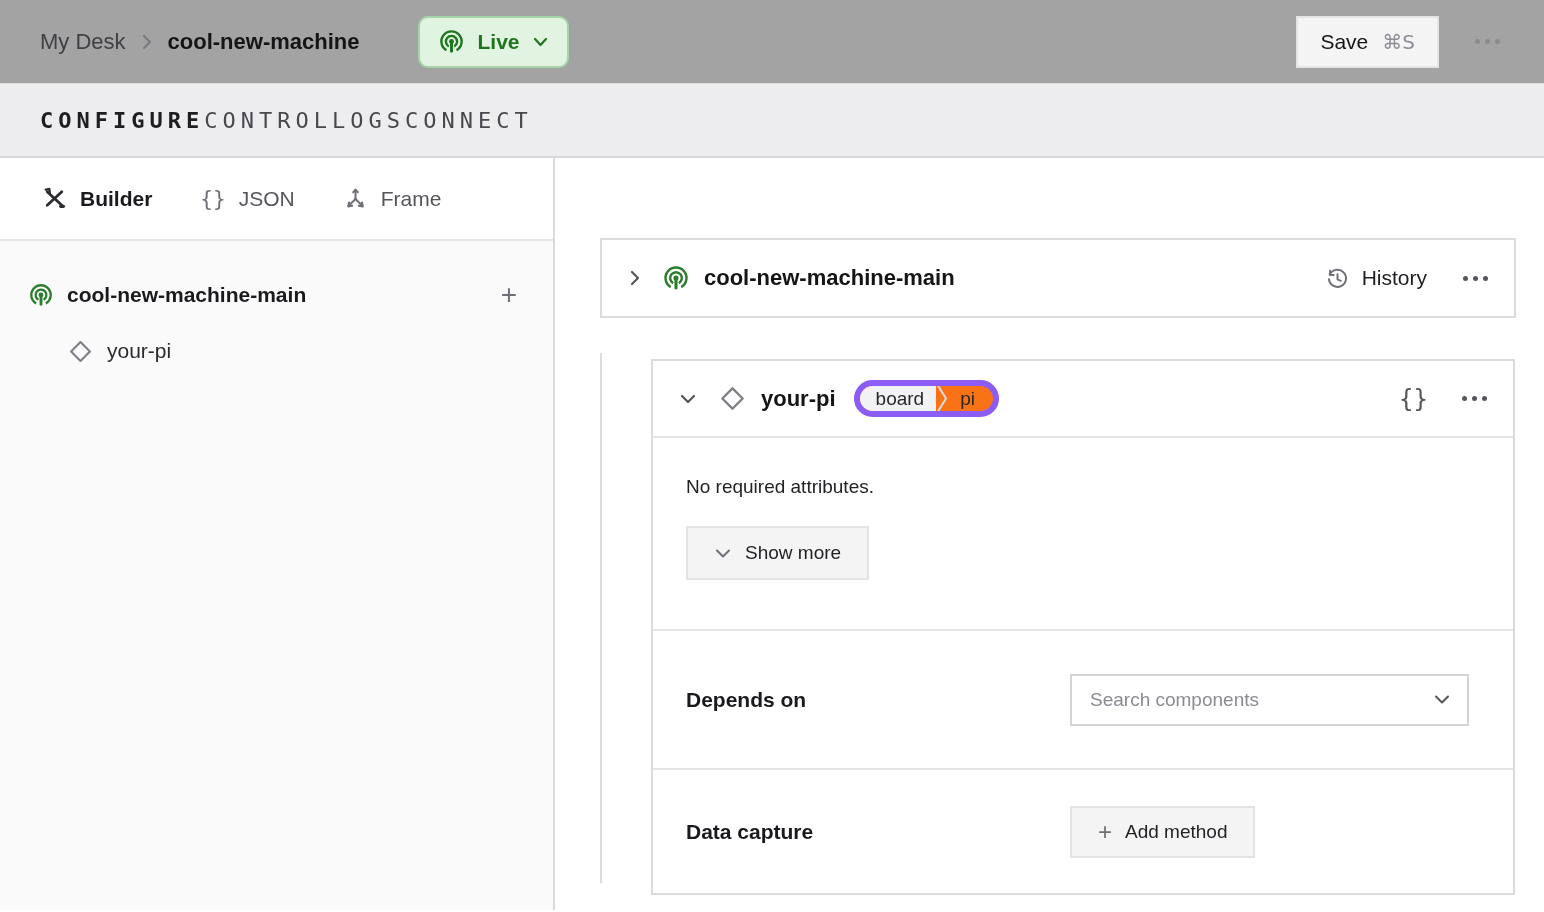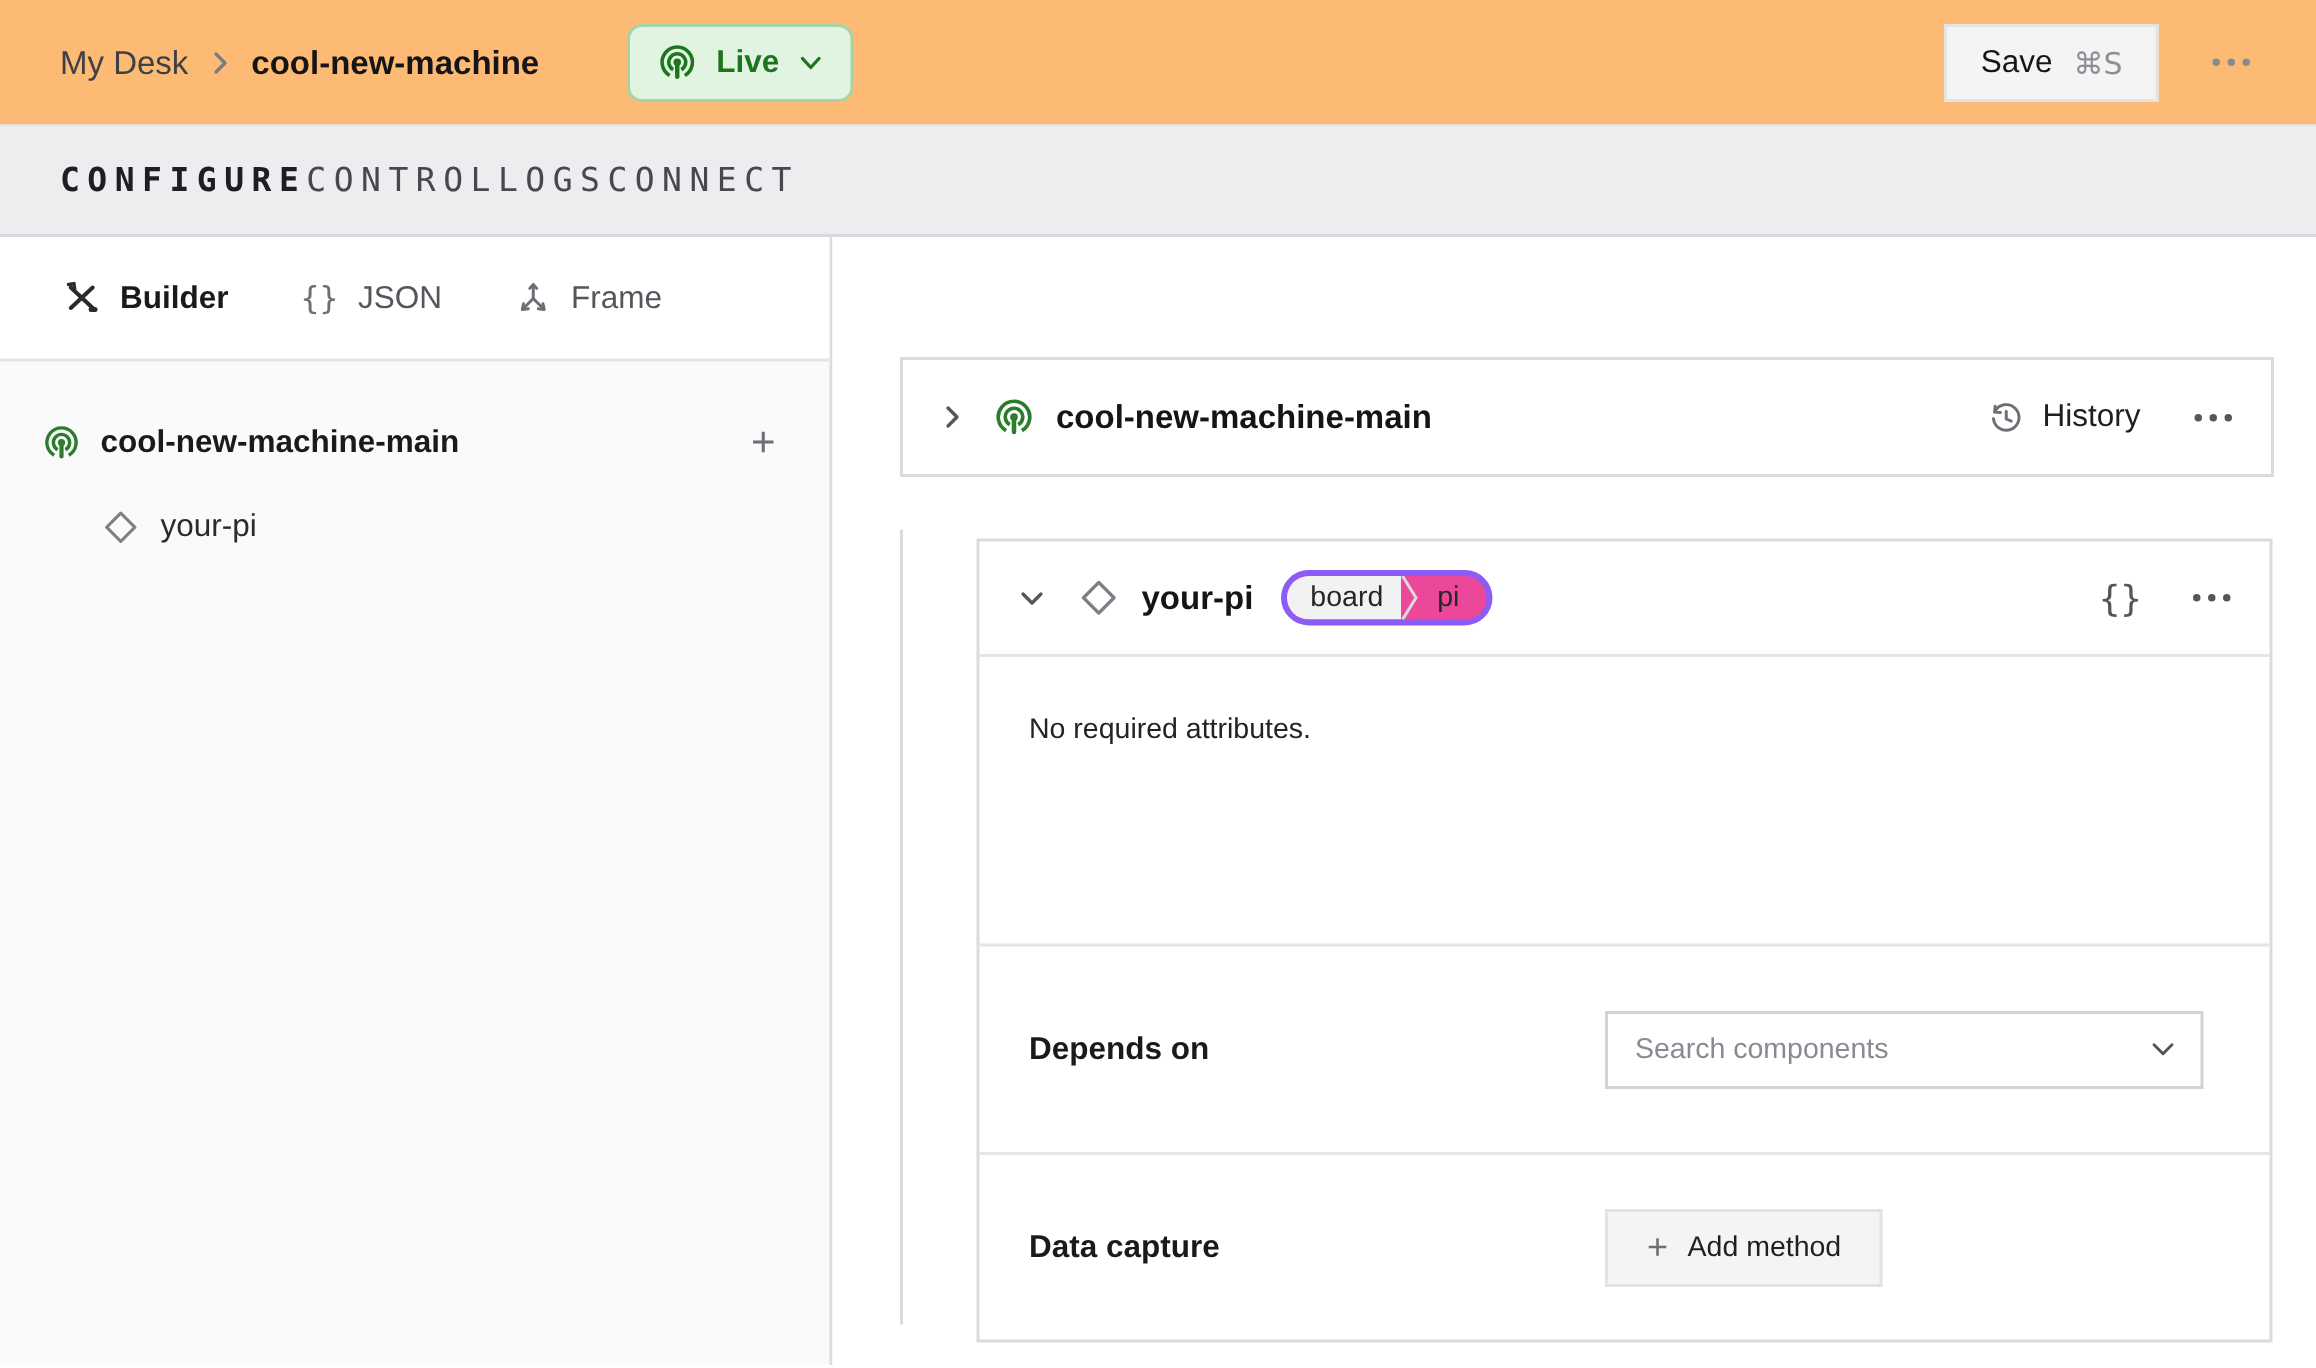--- a/index.html
+++ b/index.html
@@ -6,21 +6,21 @@
   html,body { width:1544px; height:912px; }
   body {
     font-family: "Liberation Sans", sans-serif;
     background:#fff; color:#1d1d21; overflow:hidden;
     -webkit-font-smoothing:antialiased;
   }
   svg { display:block; }
 
   
   .topbar {
-    height:83px; background:#fdba74; display:flex; align-items:center;
+    height:83px; background:#a3a3a3; display:flex; align-items:center;
     justify-content:space-between; padding:0 44px 0 40px;
   }
   .crumbs { display:flex; align-items:center; gap:14px; }
   .crumb-parent { font-size:22px; color:#3f3f46; }
   .crumb-sep { color:#7a7a82; }
   .crumb-current { font-size:22px; font-weight:bold; color:#151518; }
   .live-badge {
     margin-left:45px; height:52px; display:flex; align-items:center; gap:12px;
     padding:0 18px; border:2px solid #a6d4a6; border-radius:10px;
     background:#e1f3e1; color:#1e751e; font-size:21px; font-weight:600;
@@ -81,22 +81,22 @@
 
   .component-card {
     position:absolute; left:96px; top:201px; width:864px;
     background:#fff; border:2px solid #dbdbde;
   }
   .comp-header { height:77px; display:flex; align-items:center; padding:0 26px 0 24px; border-bottom:2px solid #e5e5e8; }
   .comp-title { font-size:22px; font-weight:bold; color:#151518; margin:0 18px 0 15px; }
   .comp-right { margin-left:auto; display:flex; align-items:center; gap:34px; }
 
   .tag-pill {
-    display:flex; align-items:center; height:37px; border:4px solid #8b5cf6;
-    border-radius:19px; overflow:hidden; background:#ec4899; cursor:default;
+    display:flex; align-items:center; height:37px; border:6px solid #8b5cf6;
+    border-radius:19px; overflow:hidden; background:#f97316; cursor:default;
   }
   .tag-seg { font-size:19px; color:#27272a; padding:0 16px; height:100%; display:flex; align-items:center; }
   .tag-seg.first { background:#f2f2f4; padding-right:12px; }
   .tag-seg.last { padding-left:12px; padding-right:18px; }
 
   .section { display:flex; padding:0 33px; border-bottom:2px solid #e5e5e8; }
   .section:last-child { border-bottom:none; }
   .section-label { width:384px; flex:none; font-size:21px; font-weight:bold; color:#1a1a1e; }
   .sec-attributes { height:193px; padding-top:38px; }
   .sec-depends { height:139px; align-items:center; }
@@ -298,20 +298,28 @@
               <i></i>
               <i></i>
               <i></i>
             </span>
         </span>
       </div>
 
       <div class="section sec-attributes">
         <div class="attr-right">
           <span class="attr-empty">No required attributes.</span>
+          <button class="gray-btn showmore-btn">
+            <span class="icon">
+              <svg width="18" height="13" viewBox="0 0 18 13">
+                  <polyline points="3,3.5 9,9.5 15,3.5" fill="none" stroke="#6e6e76" stroke-width="2" stroke-linecap="round" stroke-linejoin="round"></polyline>
+                </svg>
+            </span>
+            <span>Show more</span>
+          </button>
         </div>
       </div>
 
       <div class="section sec-depends">
         <div class="section-label">Depends on</div>
         <div class="select-box">
           <input type="text" placeholder="Search components" style="">
           <span class="icon">
             <svg width="18" height="13" viewBox="0 0 18 13">
                 <polyline points="3,3.5 9,9.5 15,3.5" fill="none" stroke="#55555c" stroke-width="2" stroke-linecap="round" stroke-linejoin="round"></polyline>

